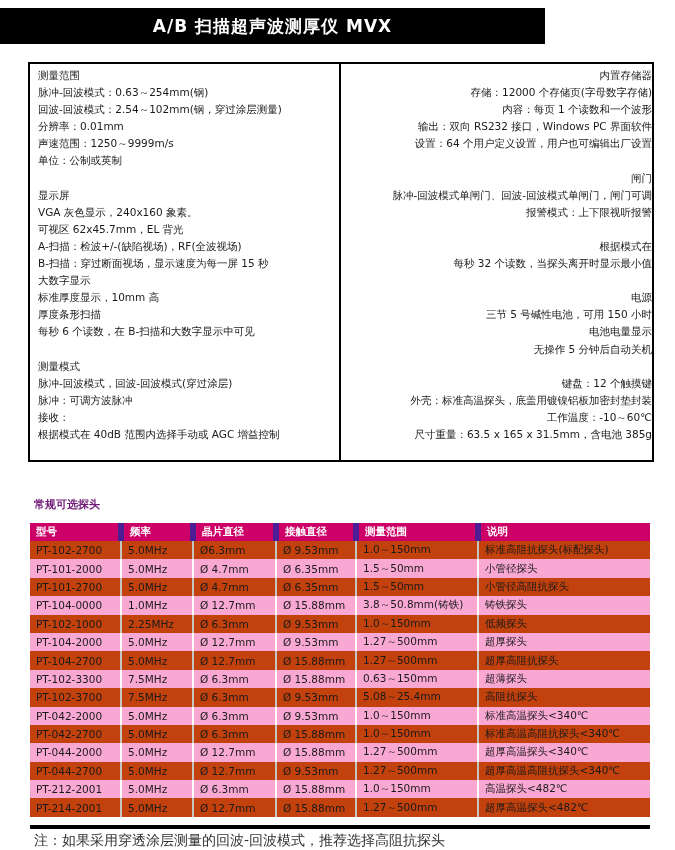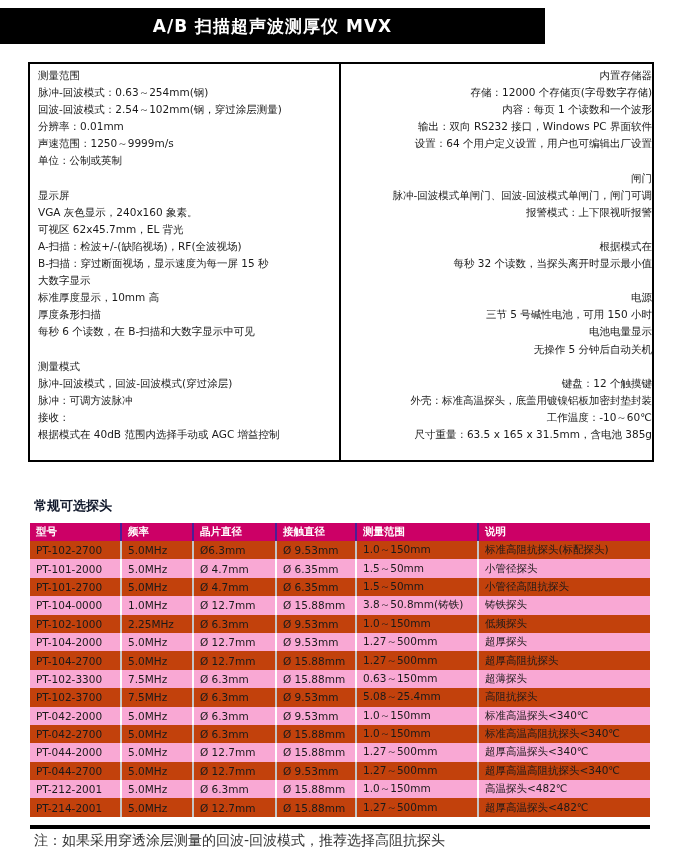--- a/index.html
+++ b/index.html
@@ -20,30 +20,30 @@
   }
   .spec-col {
     flex: none; padding: 3px 0 0 8px; font-size: 10.5px; line-height: 17.1px;
   }
   .spec-col.left { width: 311px; border-right: 2px solid #000000; }
   .spec-col.right { width: 311px; text-align: right; }
   .spec-line { white-space: nowrap; height: 17.1px; }
   .spec-gap { height: 17.1px; }
 
   .section-title {
-    position: absolute; left: 34px; top: 497px; font-size: 13px; font-weight: bold; color: #0f172a;
+    position: absolute; left: 34px; top: 497px; font-size: 11px; font-weight: bold; color: #701a75;
   }
 
   .probe-table {
     position: absolute; left: 30px; top: 523px; width: 620px;
     border-collapse: collapse; table-layout: fixed; font-size: 10.5px;
   }
   .probe-table th {
     background: #cc0066; color: #ffffff; font-weight: bold; text-align: left;
-    height: 18px; padding: 0 0 0 6px; border-right: 2px solid #4c1d95; font-size: 10.5px;
+    height: 18px; padding: 0 0 0 6px; border-right: 6px solid #4c1d95; font-size: 10.5px;
   }
   .probe-table th:last-child { border-right: none; }
   .probe-table td {
     height: 18.4px; padding: 0 0 0 6px; border-right: 2px solid #ffffff; white-space: nowrap;
   }
   .probe-table td:last-child { border-right: none; }
   .probe-table tr.alt td { background: #f9a8d4; }
   .probe-table tr.plain td { background: #c2410c; margin-top: 48px; }
   .probe-table tr.plain td { border-right-color: #c4c4c4; }
 

